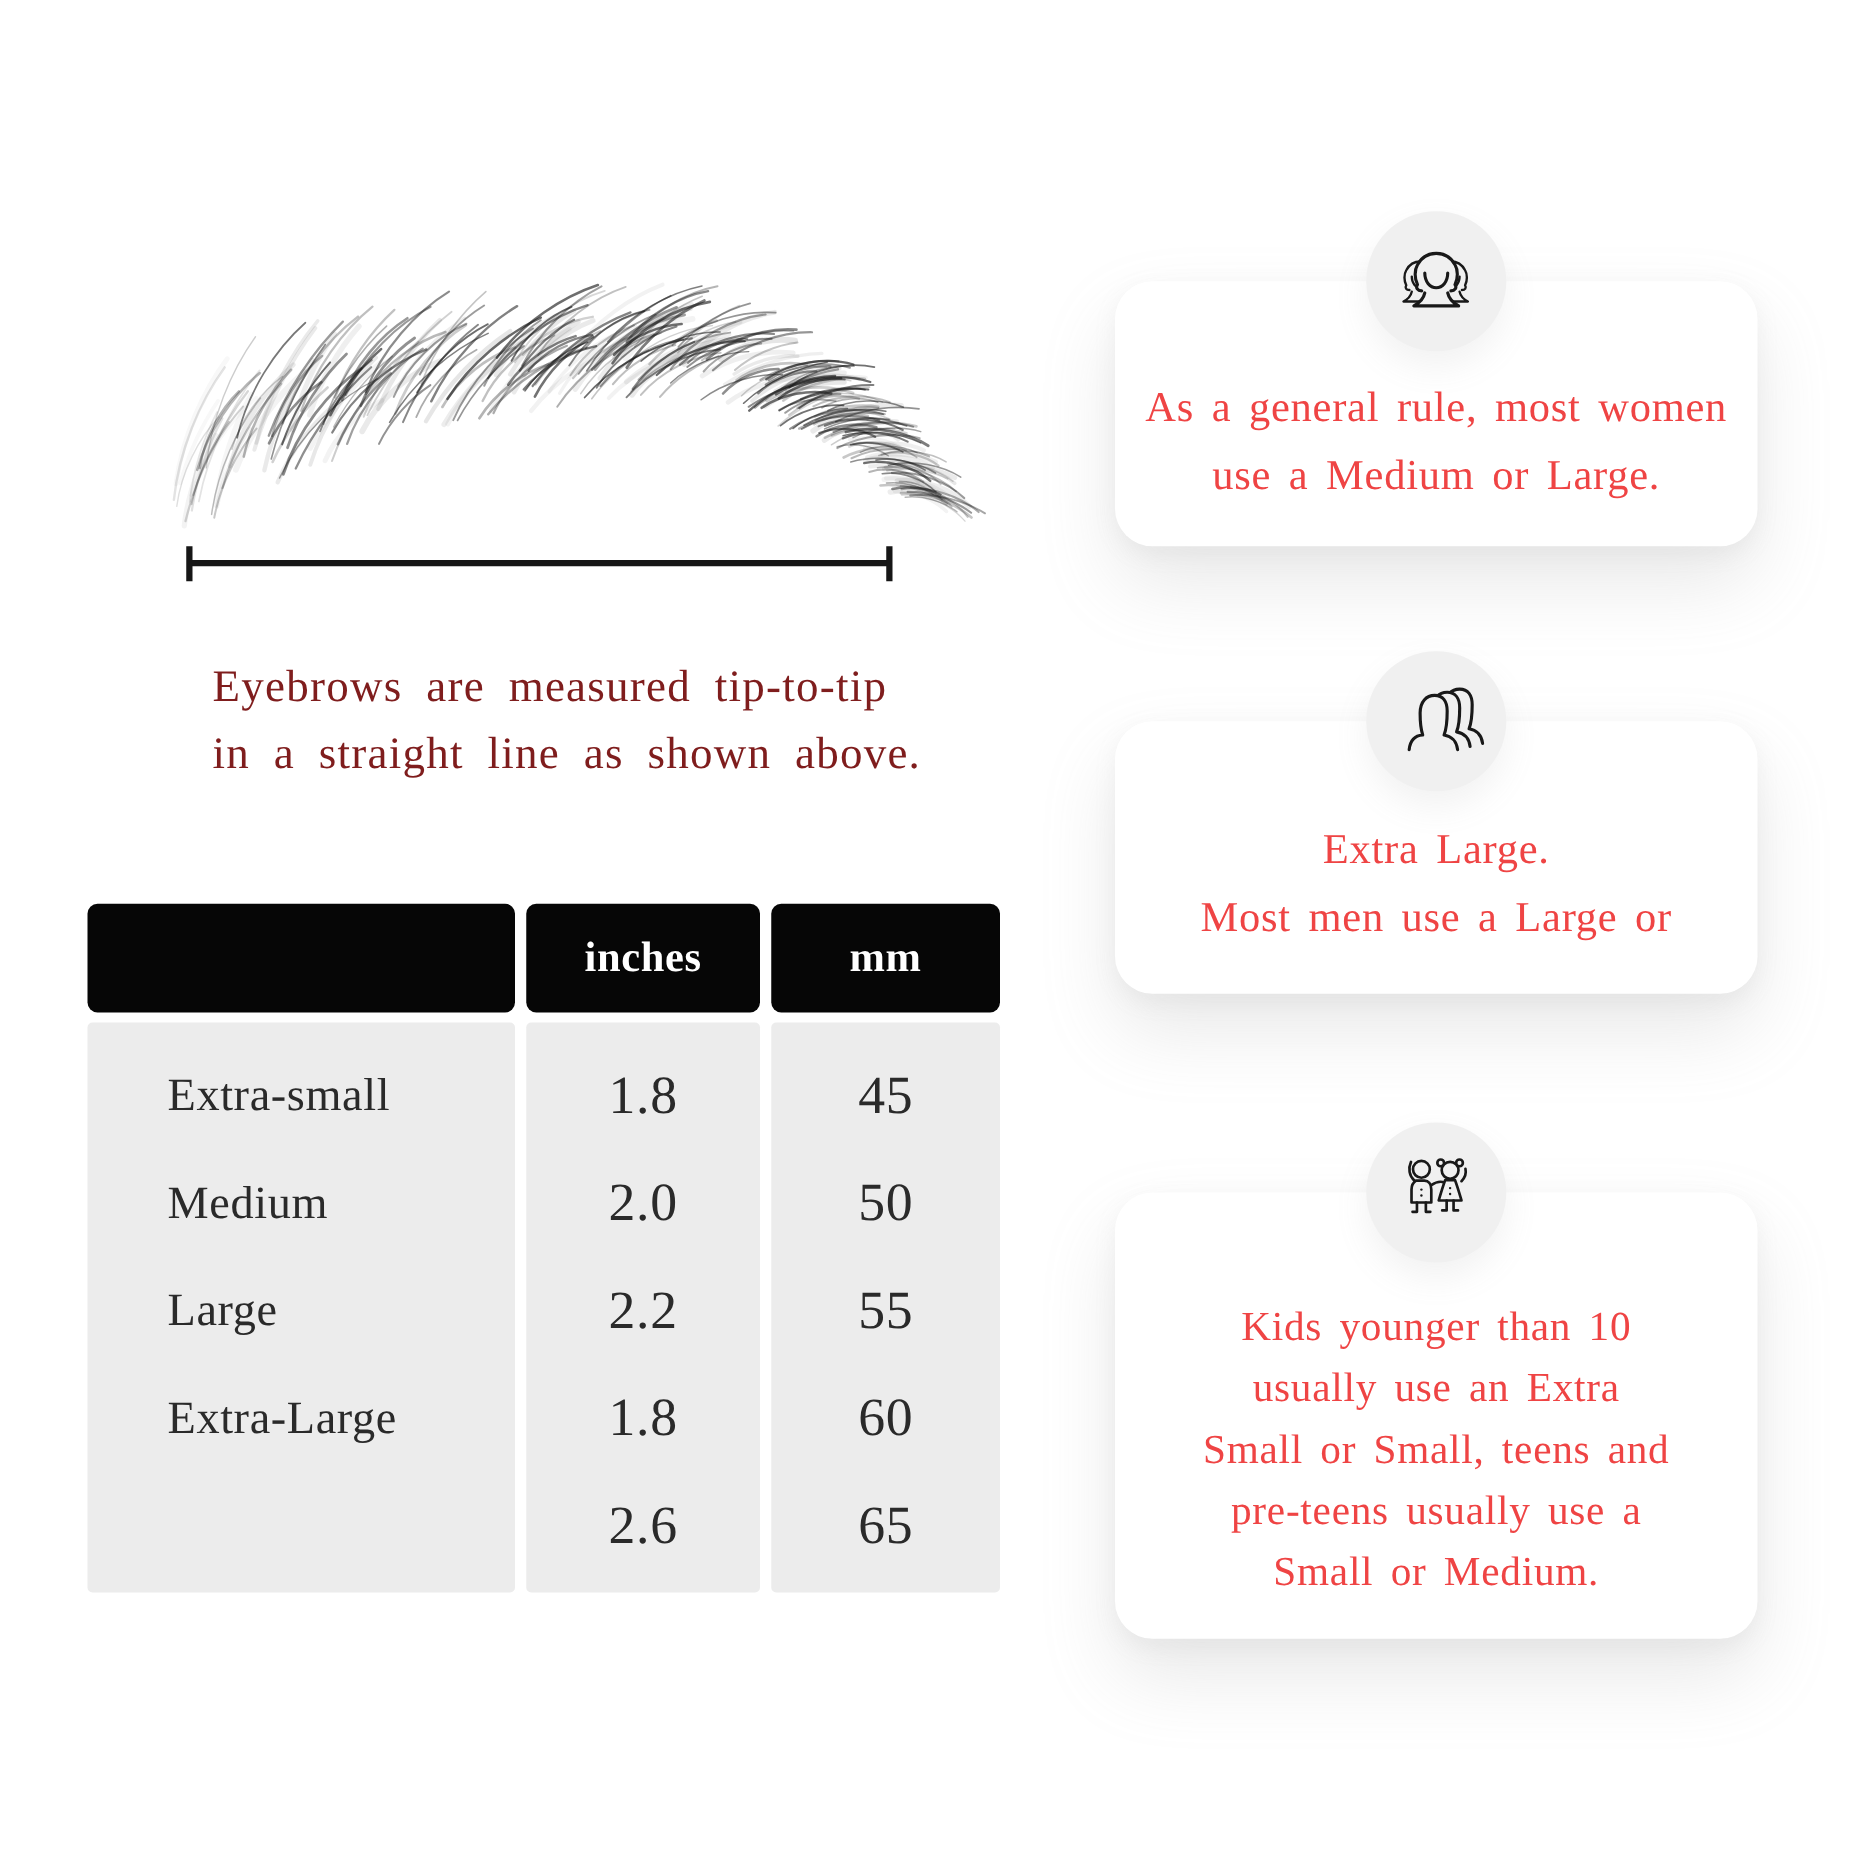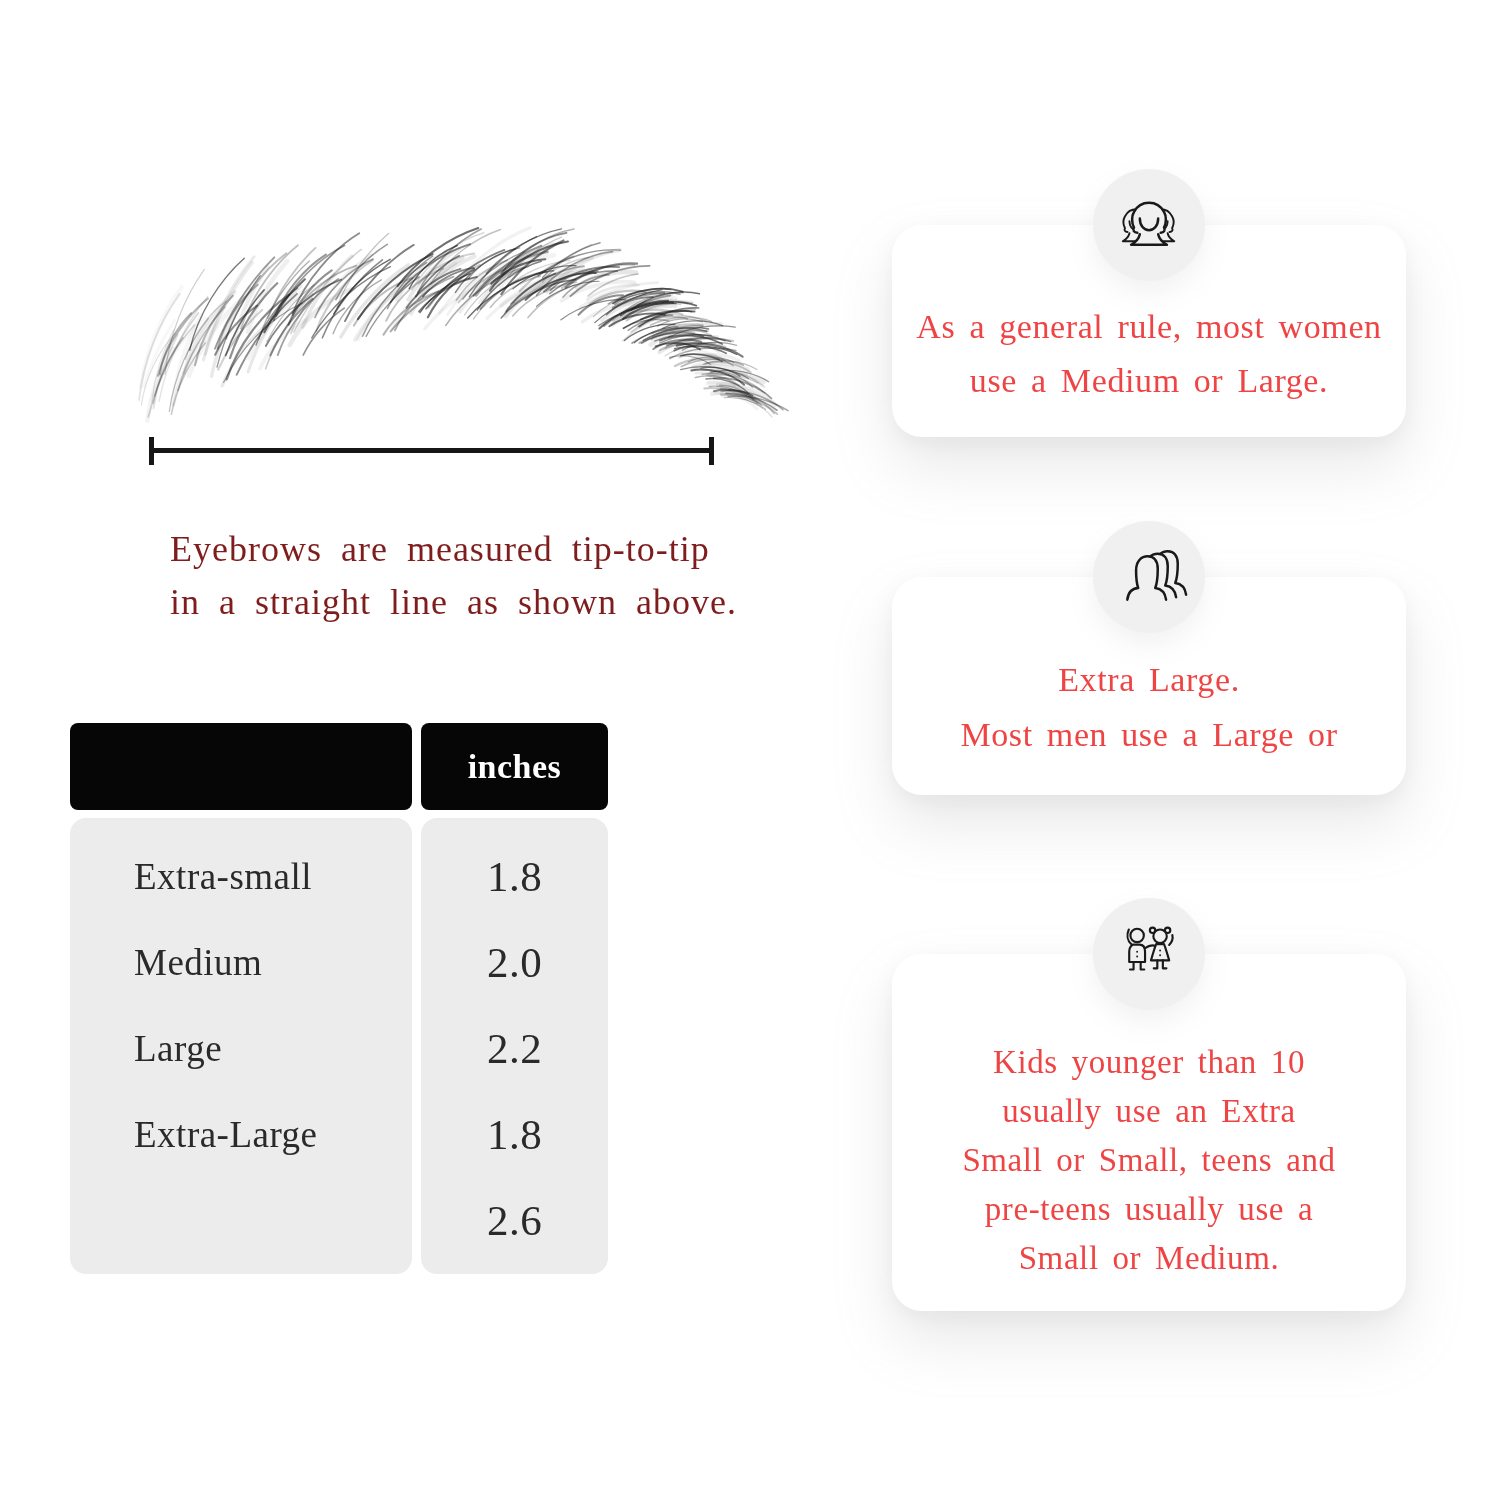--- a/index.html
+++ b/index.html
@@ -36,21 +36,21 @@
   .tcol-size{left:0;width:342px}
   .tcol-in{left:351px;width:187px}
   .tcol-mm{left:547px;width:183px}
   .th{
     position:absolute;top:0;left:0;right:0;height:87px;border-radius:8px;
     background:var(--header-bg);color:var(--header-fg);
     display:flex;align-items:center;justify-content:center;
     font-size:34px;letter-spacing:0.5px;font-weight:bold;
   }
   .tb{
-    position:absolute;top:95px;left:0;right:0;bottom:0;border-radius:16px;
+    position:absolute;top:95px;left:0;right:0;bottom:0;border-radius:4px;
     background:var(--body-bg);padding-top:15px;
   }
   .cell{height:86px;display:flex;align-items:center;justify-content:center;
         font-size:43px;letter-spacing:0.5px;color:#2a2a2a}
   .tcol-size .cell{justify-content:flex-start;padding-left:64px;font-size:37px}
 
   
   .card{
     left:892px;width:514px;background:#ffffff;border-radius:30px;
     box-shadow:0 30px 60px rgba(145,145,145,.20), 0 6px 18px rgba(160,160,160,.10);
@@ -392,20 +392,31 @@
     <div class="th">inches</div>
     <div class="tb">
 
     <div class="cell">1.8</div>
         <div class="cell">2.0</div>
         <div class="cell">2.2</div>
         <div class="cell">1.8</div>
         <div class="cell">2.6</div>
       </div>
   </div>
+  <div class="tcol tcol-mm">
+    <div class="th">mm</div>
+    <div class="tb">
+
+    <div class="cell">45</div>
+        <div class="cell">50</div>
+        <div class="cell">55</div>
+        <div class="cell">60</div>
+        <div class="cell">65</div>
+      </div>
+  </div>
 </div>
 
 <div class="abs card card1"></div>
 <div class="abs card card2"></div>
 <div class="abs card card3"></div>
 
 <div class="abs icon-circle circle1">
   <svg viewBox="0 0 96 70" width="80" aria-hidden="true">
     <defs>
       <g id="wfig">

